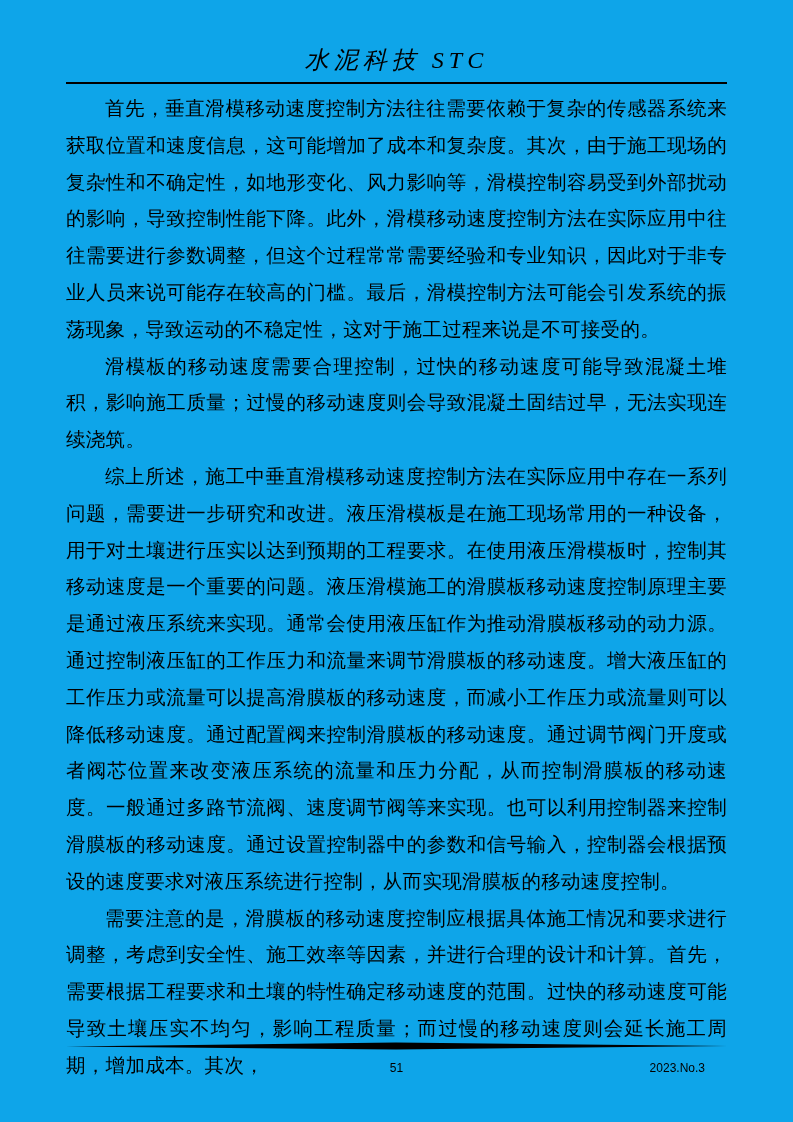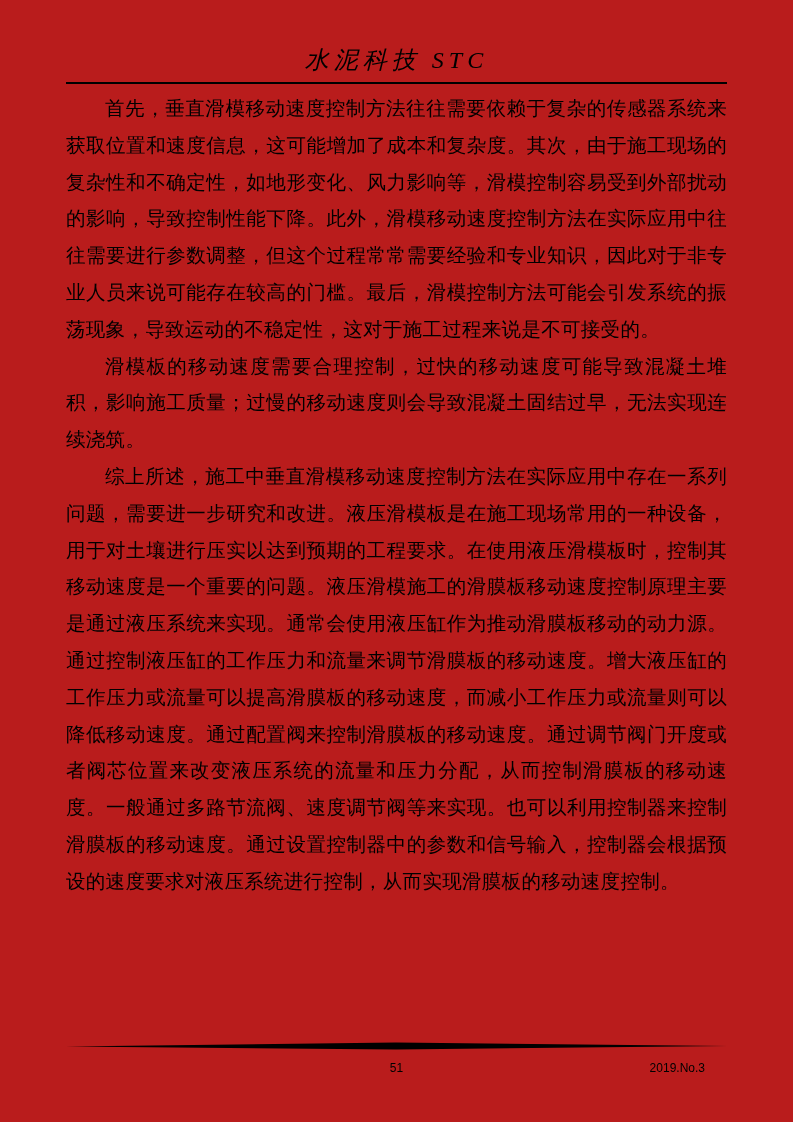--- a/index.html
+++ b/index.html
@@ -5,21 +5,21 @@
   html, body {
     margin: 0;
     padding: 0;
     background: #ffffff;
   }
   .page {
     position: relative;
     width: 793px;
     height: 1122px;
     margin: 0 auto;
-    background: #b91c1c;
+    background: #0ea5e9;
     color: #000000;
     box-sizing: border-box;
     padding: 44px 66px 0 66px;
     overflow: hidden;
     font-family: "Liberation Serif", "DejaVu Serif", serif;
   }
   .journal-title {
     text-align: center;
     font-size: 24px;
     letter-spacing: 5px;
@@ -88,25 +88,26 @@
   <header>
     <div class="journal-title">水泥科技 STC</div>
     <div class="header-rule"></div>
   </header>
 
 
   <main class="body-text">
     <p>首先，垂直滑模移动速度控制方法往往需要依赖于复杂的传感器系统来获取位置和速度信息，这可能增加了成本和复杂度。其次，由于施工现场的复杂性和不确定性，如地形变化、风力影响等，滑模控制容易受到外部扰动的影响，导致控制性能下降。此外，滑模移动速度控制方法在实际应用中往往需要进行参数调整，但这个过程常常需要经验和专业知识，因此对于非专业人员来说可能存在较高的门槛。最后，滑模控制方法可能会引发系统的振荡现象，导致运动的不稳定性，这对于施工过程来说是不可接受的。</p>
     <p>滑模板的移动速度需要合理控制，过快的移动速度可能导致混凝土堆积，影响施工质量；过慢的移动速度则会导致混凝土固结过早，无法实现连续浇筑。</p>
     <p>综上所述，施工中垂直滑模移动速度控制方法在实际应用中存在一系列问题，需要进一步研究和改进。液压滑模板是在施工现场常用的一种设备，用于对土壤进行压实以达到预期的工程要求。在使用液压滑模板时，控制其移动速度是一个重要的问题。液压滑模施工的滑膜板移动速度控制原理主要是通过液压系统来实现。通常会使用液压缸作为推动滑膜板移动的动力源。通过控制液压缸的工作压力和流量来调节滑膜板的移动速度。增大液压缸的工作压力或流量可以提高滑膜板的移动速度，而减小工作压力或流量则可以降低移动速度。通过配置阀来控制滑膜板的移动速度。通过调节阀门开度或者阀芯位置来改变液压系统的流量和压力分配，从而控制滑膜板的移动速度。一般通过多路节流阀、速度调节阀等来实现。也可以利用控制器来控制滑膜板的移动速度。通过设置控制器中的参数和信号输入，控制器会根据预设的速度要求对液压系统进行控制，从而实现滑膜板的移动速度控制。</p>
+    <p>需要注意的是，滑膜板的移动速度控制应根据具体施工情况和要求进行调整，考虑到安全性、施工效率等因素，并进行合理的设计和计算。首先，需要根据工程要求和土壤的特性确定移动速度的范围。过快的移动速度可能导致土壤压实不均匀，影响工程质量；而过慢的移动速度则会延长施工周期，增加成本。其次，</p>
   </main>
 
   <footer class="page-footer">
     <svg class="footer-divider" viewBox="0 0 661 8" preserveAspectRatio="none" aria-hidden="true">
       <polygon points="0,4.5 330,0.5 661,4 330,7.5" fill="#000000"></polygon>
     </svg>
     <div class="footer-row">
       <span class="footer-page-number">51</span>
-      <span class="footer-issue">2019.No.3</span>
+      <span class="footer-issue">2023.No.3</span>
     </div>
   </footer>
 
 </div>
 
 </body></html>

